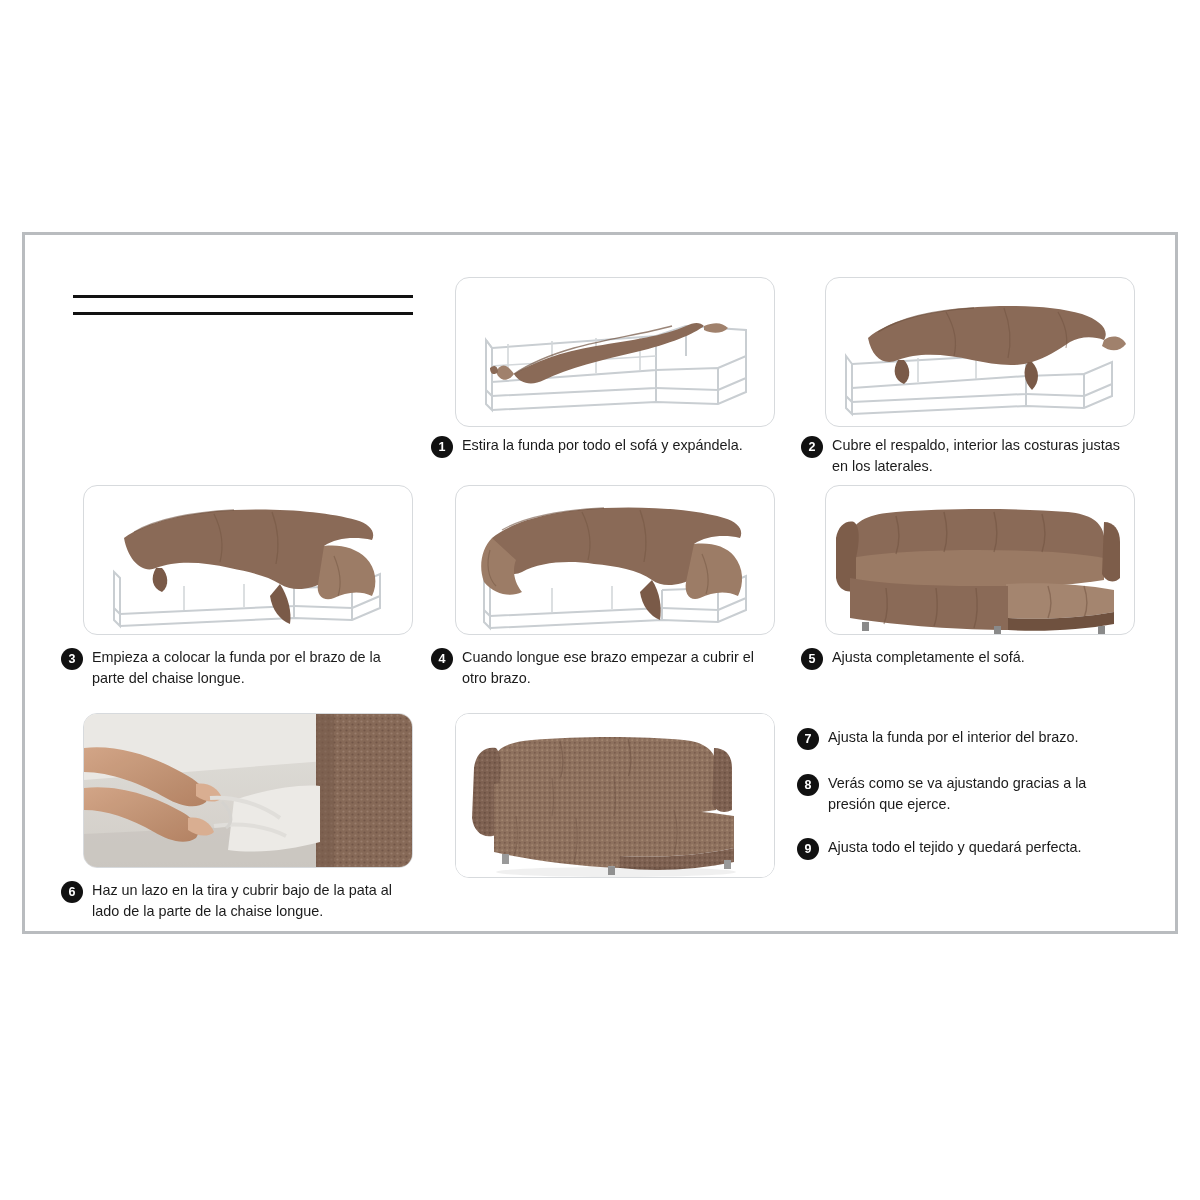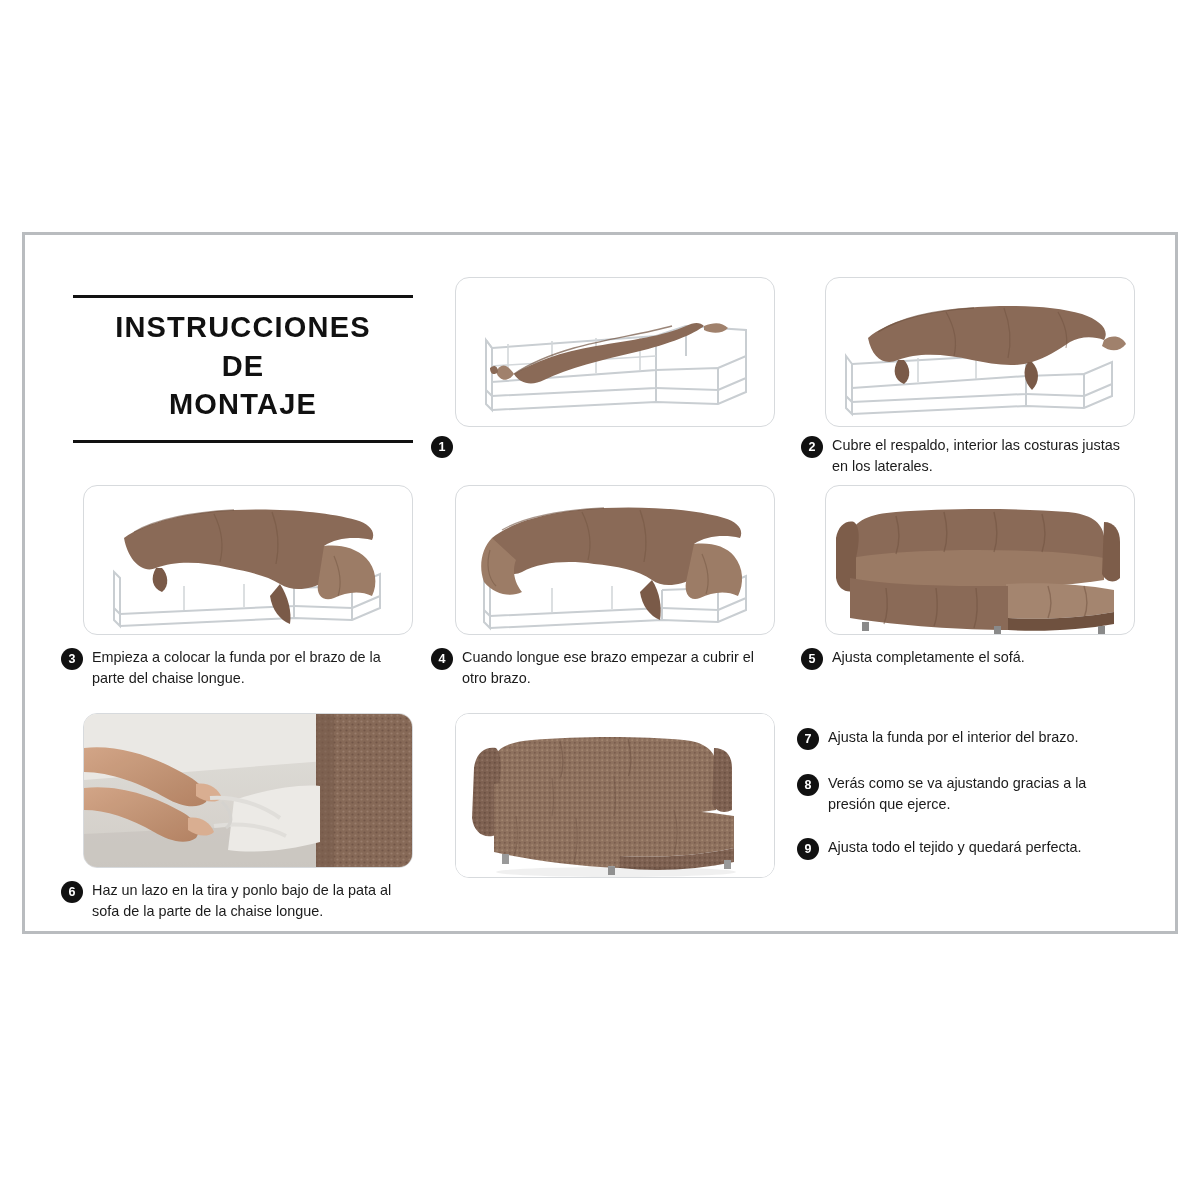--- a/index.html
+++ b/index.html
@@ -112,25 +112,20 @@
 </style>
 </head>
 <body>
 
 <div class="page">
   <div class="sheet">
     <div class="inner">
 
       <div class="title-block">
         <div class="title-rule"></div>
-        <div class="title-text">
-          <div>INSTRUCCIONES</div>
-          <div>DE</div>
-          <div>MONTAJE</div>
-        </div>
         <div class="title-rule bottom"></div>
       </div>
 
       <div class="panel" style="left:430px; top:42px; width:320px; height:150px;">
         <svg width="320" height="150" viewBox="0 0 320 150">
 
           <g class="frame-line">
             <path d="M30 62 L30 112 L36 118 L36 70 Z"></path>
             <path d="M36 70 L200 58 L200 92 L36 104 Z"></path>
             <path d="M30 62 L36 70"></path>
@@ -158,20 +153,21 @@
             <path d="M58 96 C78 84, 104 74, 140 68 C176 62, 208 58, 230 48 C238 44, 244 44, 248 48 C238 56, 214 66, 180 74 C146 82, 112 90, 88 102 C76 108, 64 106, 58 96 Z" fill="#8a6a57"></path>
             <path d="M58 96 C70 88, 90 78, 118 70 C150 61, 188 56, 216 48" fill="none" stroke="#6f513f" stroke-width="1.4" opacity="0.7"></path>
             <path d="M40 94 C44 86, 50 84, 58 96 C52 104, 44 104, 40 94 Z" fill="#a0816c"></path>
             <path d="M34 90 C38 86, 42 88, 42 94 C38 98, 34 96, 34 90 Z" fill="#8a6a57"></path>
             <path d="M248 48 C258 44, 266 44, 272 50 C266 56, 256 56, 248 52 Z" fill="#a0816c"></path>
           </g>
         </svg>
       </div>
       <div class="caption" style="left:406px; top:200px; width:350px;">
         <div class="badge">1</div>
+        <div class="cap-text">Estira la funda por todo el sofá y expándela.</div>
       </div>
 
       <div class="panel" style="left:800px; top:42px; width:310px; height:150px;">
         <svg width="310" height="150" viewBox="0 0 310 150">
           <g class="frame-line">
             <path d="M20 78 L20 118 L26 124 L26 86 Z"></path>
             <path d="M26 124 L200 116 L200 98"></path>
             <path d="M200 116 L258 118 L258 96 L200 98"></path>
             <path d="M258 118 L286 106 L286 84 L258 96"></path>
             <path d="M20 118 L20 130 L26 136 L26 124"></path>
@@ -353,21 +349,21 @@
 
           <path d="M126 84 C150 82, 176 90, 196 104" fill="none" stroke="#e8e6e2" stroke-width="4"></path>
           <path d="M130 112 C156 108, 182 112, 202 122" fill="none" stroke="#e8e6e2" stroke-width="4"></path>
           <path d="M138 88 C148 98, 150 108, 142 114" fill="none" stroke="#dcdad6" stroke-width="3"></path>
 
           <rect x="0" y="0" width="330" height="155" fill="#000" opacity="0.03"></rect>
         </svg>
       </div>
       <div class="caption" style="left:36px; top:645px; width:360px;">
         <div class="badge">6</div>
-        <div class="cap-text">Haz un lazo en la tira y ponlo bajo de la pata al sofa de la parte de la chaise longue.</div>
+        <div class="cap-text">Haz un lazo en la tira y cubrir bajo de la pata al lado de la parte de la chaise longue.</div>
       </div>
 
       <div class="panel" style="left:430px; top:478px; width:320px; height:165px;">
         <svg width="320" height="165" viewBox="0 0 320 165">
           <defs>
             <pattern id="knit2" width="5" height="5" patternUnits="userSpaceOnUse">
               <rect width="5" height="5" fill="#8e715e"></rect>
               <circle cx="1.2" cy="1.2" r="1" fill="#a2856f"></circle>
               <circle cx="3.8" cy="3.8" r="1" fill="#7a5d4c"></circle>
             </pattern>

